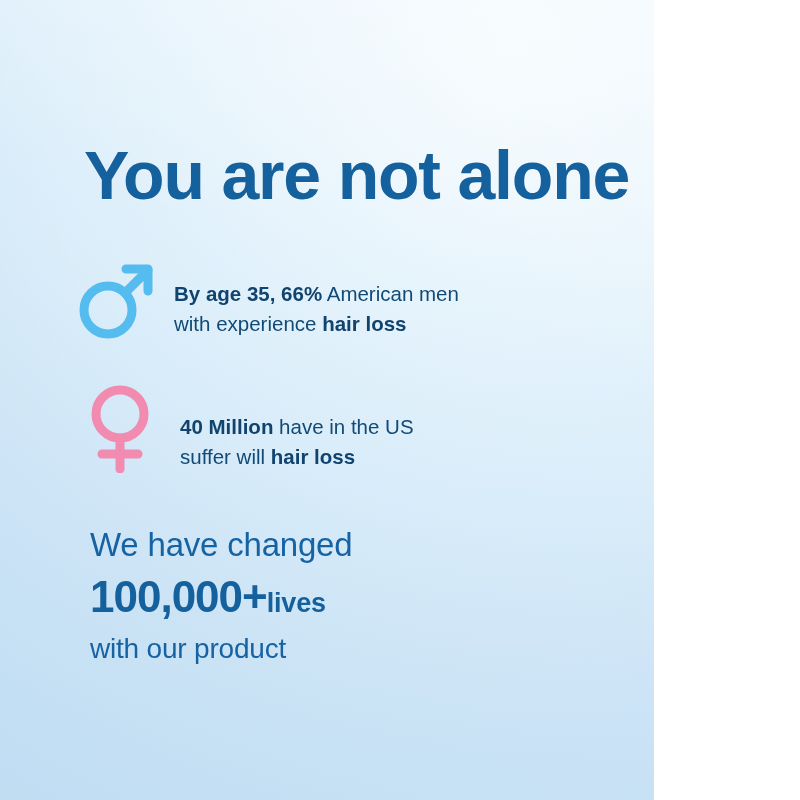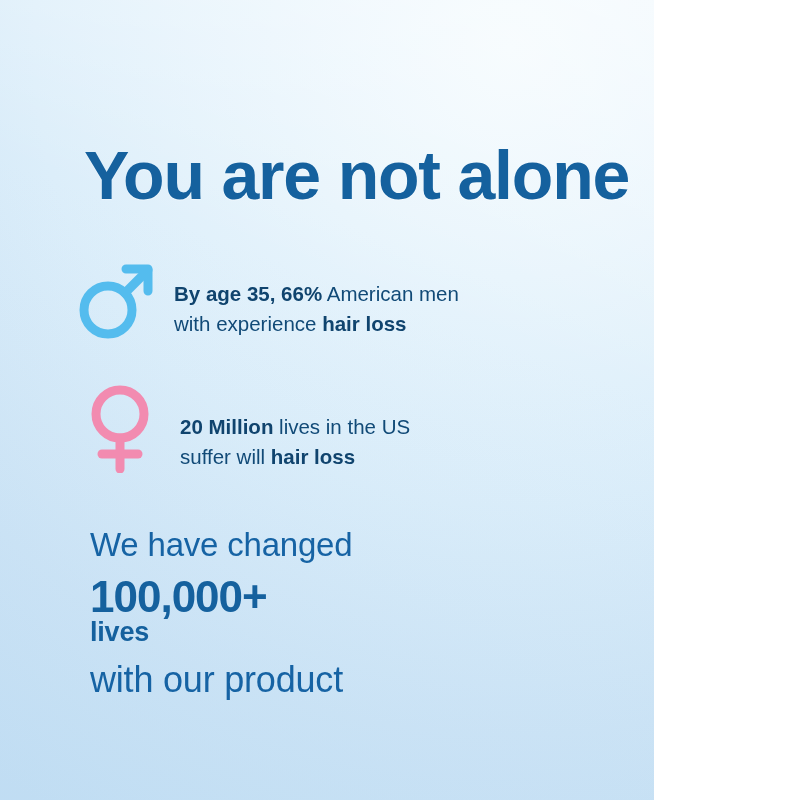--- a/index.html
+++ b/index.html
@@ -83,37 +83,36 @@
   }
   .closing .line1{
     font-size:33px;
     font-weight:normal;
     letter-spacing:-0.2px;
   }
   .closing .line2{
     margin-top:14px;
     display:flex;
     align-items:baseline;
-    flex-direction:column;
   }
   .closing .big-number{
     font-size:44px;
     font-weight:bold;
     letter-spacing:-1px;
     color:#15619E;
   }
   .closing .lives{
     font-size:27px;
     font-weight:bold;
     letter-spacing:-0.2px;
     color:#15619E;
   }
   .closing .line3{
     margin-top:16px;
-    font-size:36px;
+    font-size:28px;
     font-weight:normal;
     letter-spacing:-0.2px;
   }
 </style>
 </head>
 <body>
 
 <div id="poster">
 
   <div class="photo-wrap">
@@ -355,21 +354,21 @@
 
     <div class="fact fact-female">
       <svg class="gender-icon" viewBox="0 0 72 88">
         <g fill="none" stroke="#F28BB0" stroke-width="9" stroke-linecap="round">
           <circle cx="36" cy="29" r="24"></circle>
           <line x1="36" y1="53" x2="36" y2="84"></line>
           <line x1="18" y1="69" x2="54" y2="69"></line>
         </g>
       </svg>
       <div class="fact-text">
-        <div><b>20 Million</b><span> lives in the US</span></div>
+        <div><b>40 Million</b><span> have in the US</span></div>
         <div><span>suffer will </span><b>hair loss</b></div>
       </div>
     </div>
 
     <div class="closing">
       <div class="line1">We have changed</div>
       <div class="line2">
         <span class="big-number">100,000+</span>
         <span class="lives">lives</span>
       </div>

